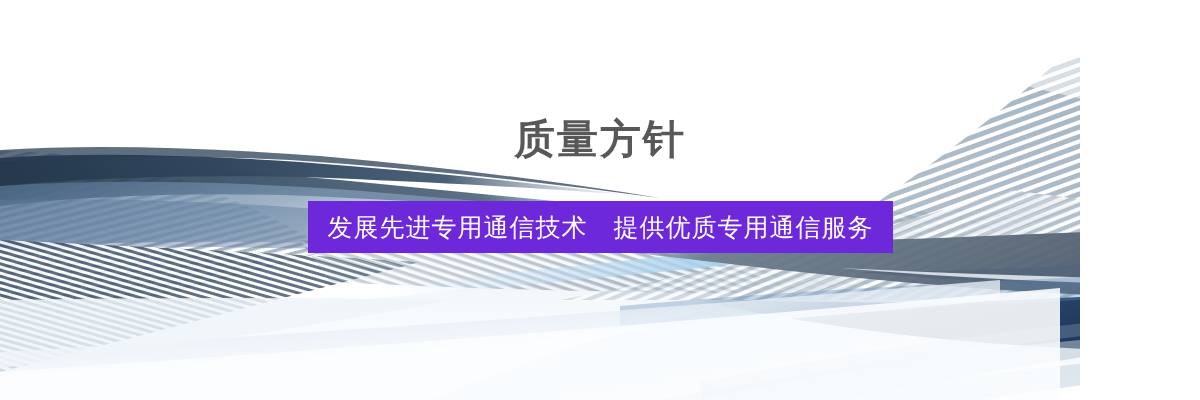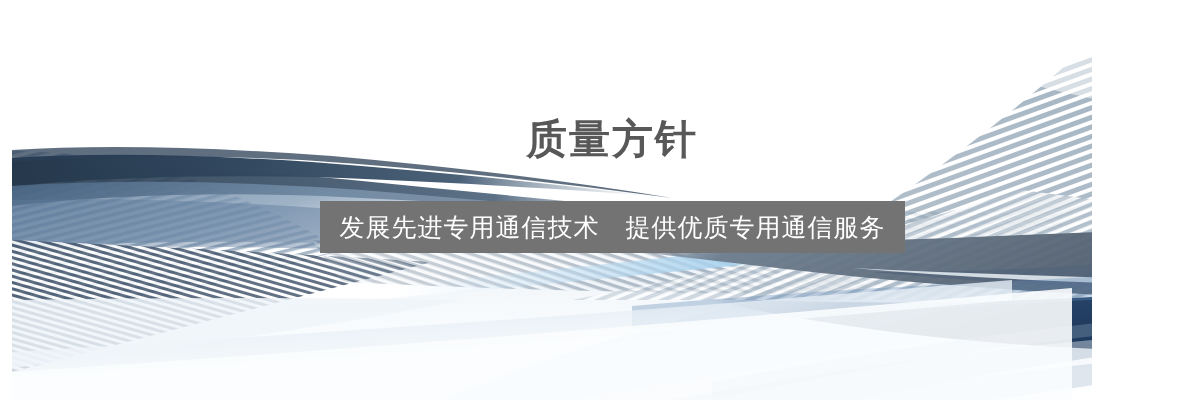--- a/index.html
+++ b/index.html
@@ -10,21 +10,20 @@
   body {
     font-family: "Liberation Sans", "DejaVu Sans", sans-serif;
   }
 
   #banner {
     position: relative;
     width: 1080px;
     height: 400px;
     overflow: hidden;
     background: #ffffff;
-    margin-left: 12px;
   }
 
   #bg-art {
     position: absolute;
     inset: 0;
     width: 1200px;
     height: 400px;
   }
 
   
@@ -48,21 +47,21 @@
     line-height: 1.2;
     white-space: nowrap;
   }
 
   #slogan-bar {
     position: absolute;
     left: 308px;
     top: 201px;
     width: 585px;
     height: 52px;
-    background: #737373;
+    background: #6d28d9;
     display: flex;
     align-items: center;
     justify-content: center;
   }
 
   #slogan-text {
     color: #ffffff;
     font-size: 25px;
     font-weight: normal;
     letter-spacing: 1px;

